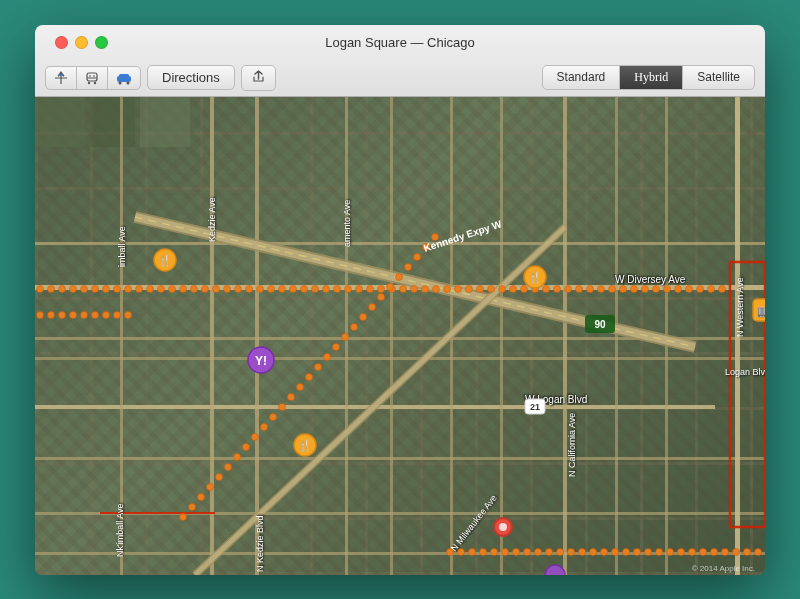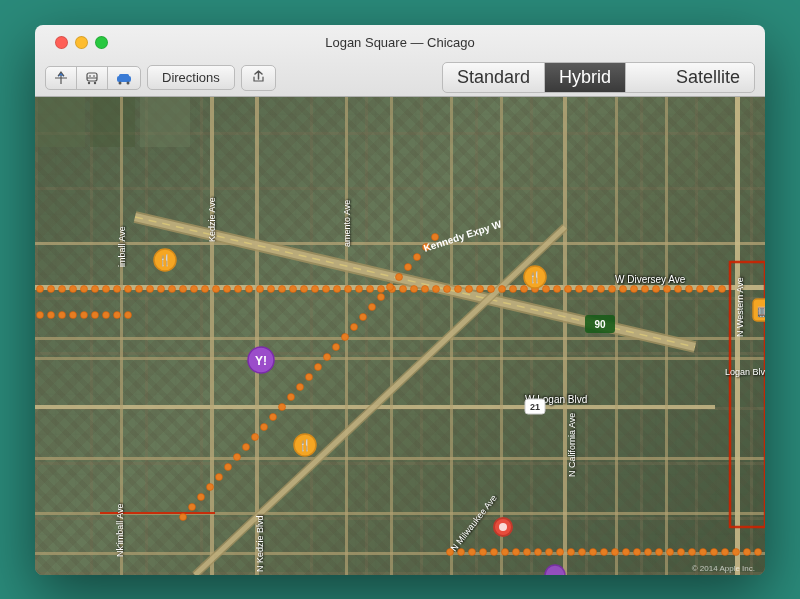--- a/index.html
+++ b/index.html
@@ -119,29 +119,30 @@
       margin-left: auto;
       display: flex;
       background: linear-gradient(to bottom, #f8f8f8, #e0e0e0);
       border: 1px solid #bbb;
       border-radius: 5px;
       overflow: hidden;
     }
 
     .map-type-btn {
       padding: 4px 14px;
-      font-size: 18px;
+      font-size: 12px;
       cursor: pointer;
       color: #333;
       border-right: 1px solid #bbb;
     }
-    .map-type-btn:last-child { border-right: none; margin-left: 36px; }
+    .map-type-btn:last-child { border-right: none; }
     .map-type-btn.active {
       background: linear-gradient(to bottom, #5a5a5a, #3a3a3a);
       color: white;
+      font-family: Liberation Serif, serif;
     }
 
     .map-container {
       flex: 1;
       position: relative;
       overflow: hidden;
     }
 
     .map-bg {
       width: 100%;

